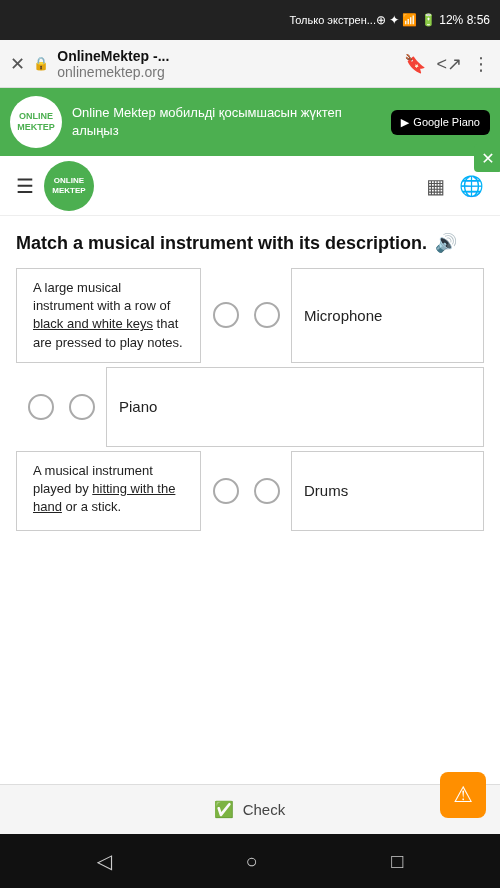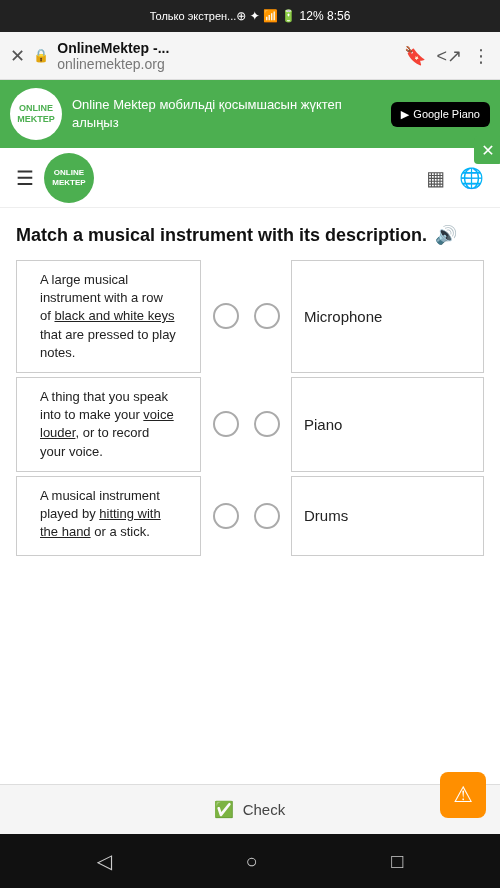--- a/index.html
+++ b/index.html
@@ -6,23 +6,23 @@
     * { margin: 0; padding: 0; box-sizing: border-box; }
     body { width: 500px; height: 888px; font-family: Arial, sans-serif; background: #fff; overflow: hidden; position: relative; }
 
     
     .status-bar {
       background: #222;
       color: #fff;
       font-size: 12px;
       padding: 4px 10px;
       display: flex;
-      justify-content: center;
-      align-items: center;
-      height: 32px;
+      justify-content: flex-end;
+      align-items: center;
+      height: 40px;
     }
     .status-bar-left { font-size: 11px; }
 
     
     .browser-bar {
       background: #f5f5f5;
       border-bottom: 1px solid #ddd;
       padding: 6px 10px;
       display: flex;
       align-items: center;
@@ -132,21 +132,21 @@
       font-size: 18px;
     }
     .match-row {
       display: flex;
       align-items: stretch;
       margin-bottom: 4px;
     }
     .match-left {
       flex: 0 0 185px;
       border: 1px solid #ccc;
-      padding: 10px 23px;
+      padding: 10px 16px;
       font-size: 13px;
       color: #222;
       line-height: 1.4;
       min-height: 80px;
       background: #fff;
     }
     .match-left u { text-decoration: underline; }
     .match-center {
       flex: 0 0 90px;
       display: flex;
@@ -293,23 +293,20 @@
     <div class="match-center">
       <div class="radio-circle"></div>
       <div class="radio-circle"></div>
     </div>
     <div class="match-right">
       <span>Microphone</span>
     </div>
   </div>
 
   <div class="match-row">
-    <div class="match-left">
-      A thing that you speak into to make your <u>voice louder</u>, or to record your voice.
-    </div>
     <div class="match-center">
       <div class="radio-circle"></div>
       <div class="radio-circle"></div>
     </div>
     <div class="match-right">
       <span>Piano</span>
     </div>
   </div>
 
   <div class="match-row">

